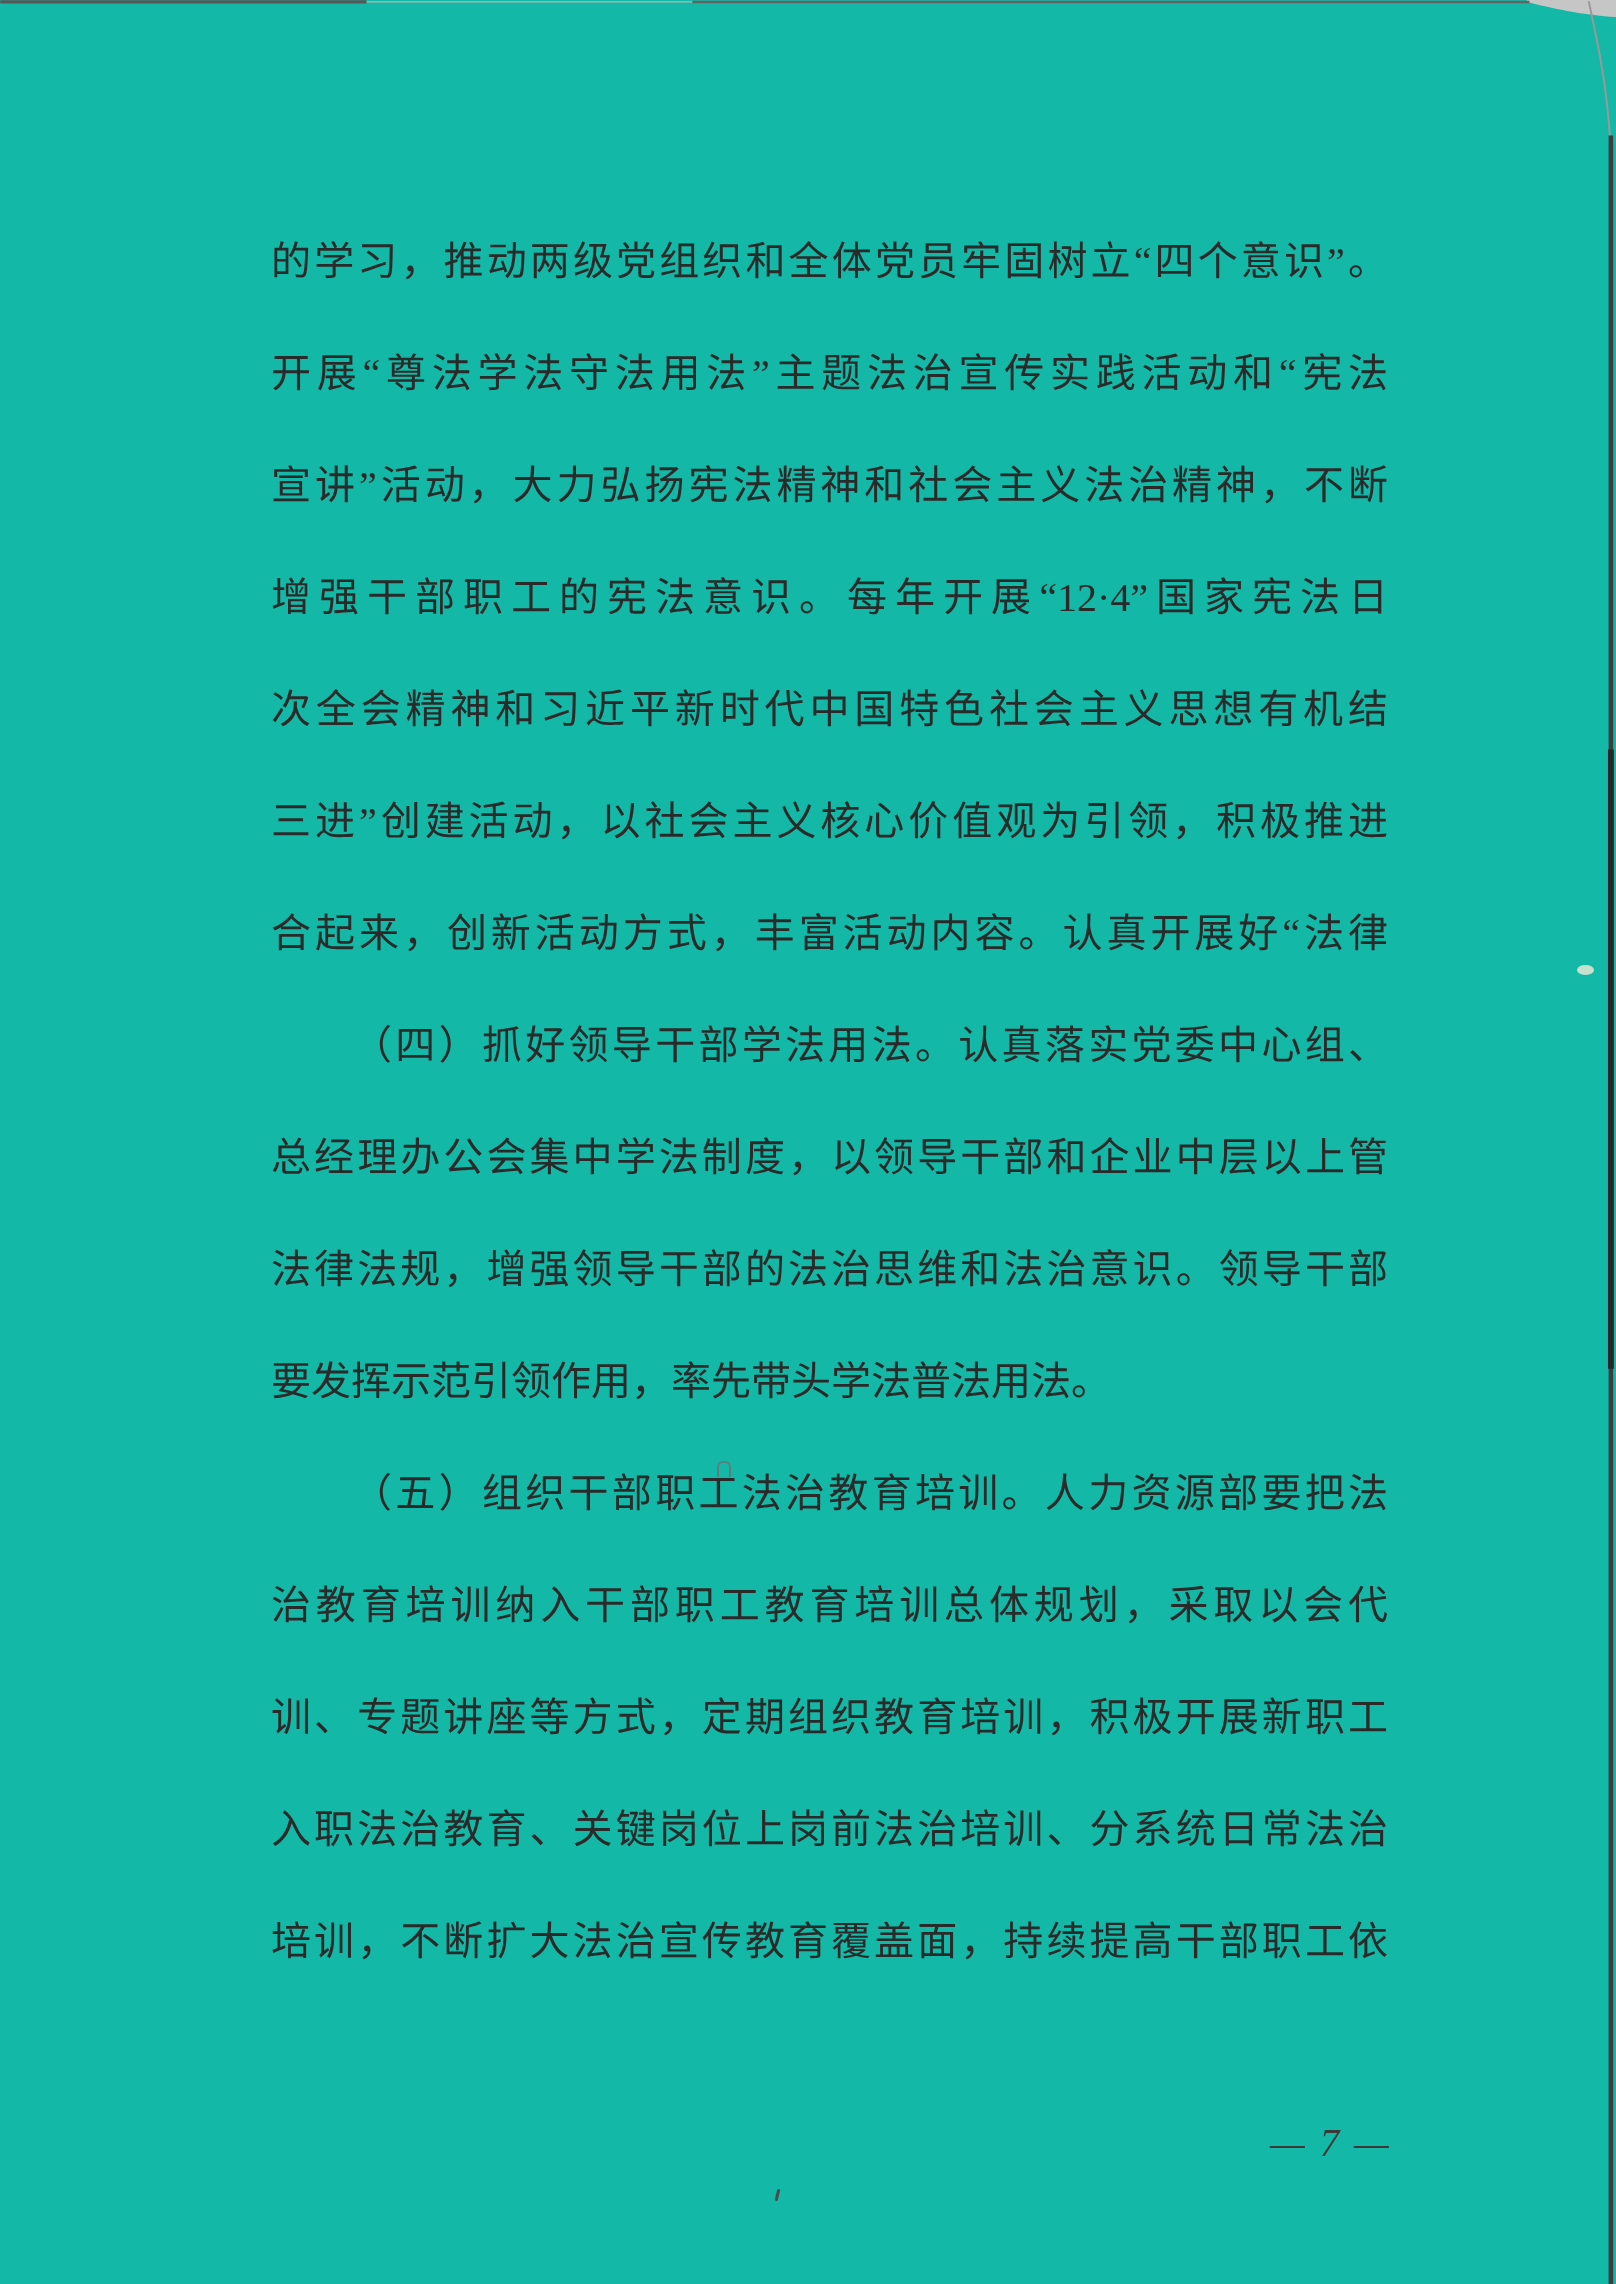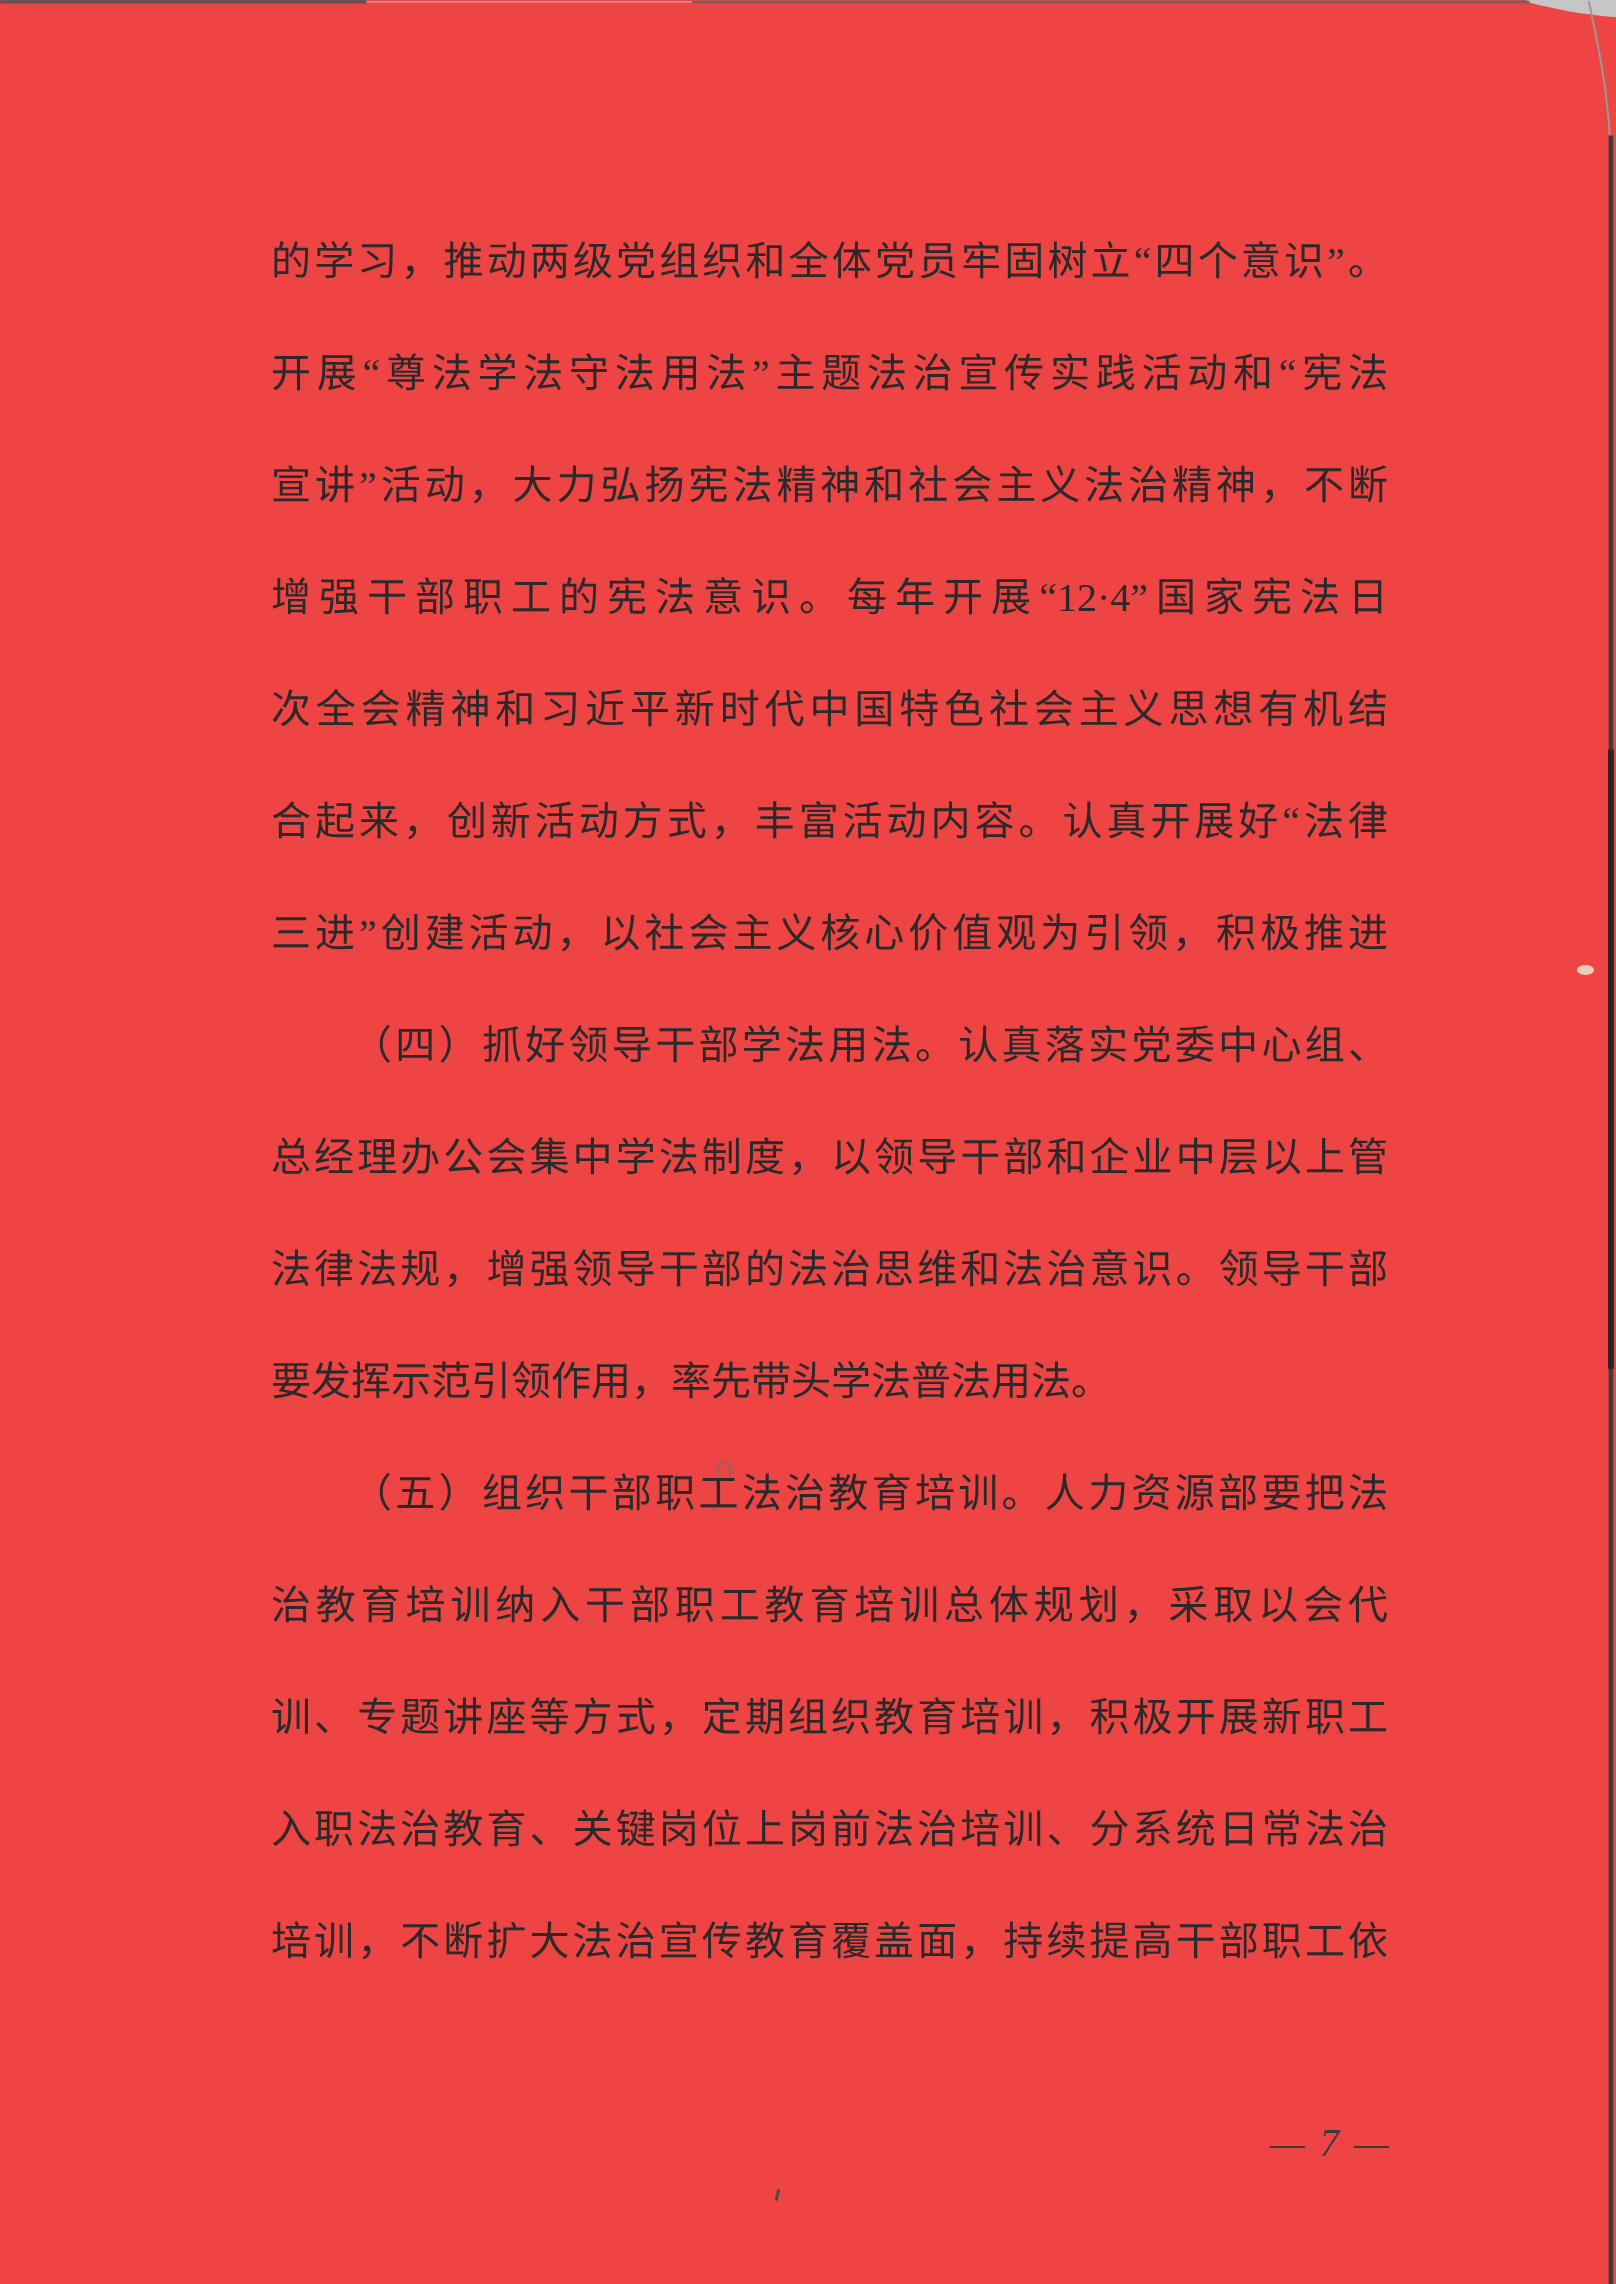--- a/index.html
+++ b/index.html
@@ -5,21 +5,21 @@
 <style>
   html, body {
     margin: 0;
     padding: 0;
     background: #ffffff;
   }
   .page {
     position: relative;
     width: 1617px;
     height: 2284px;
-    background: #ef4444;
+    background: #14b8a6;
     overflow: hidden;
     font-family: "Liberation Serif", "DejaVu Serif", serif;
   }
   .text-block {
     position: absolute;
     left: 271px;
     top: 186px;
     width: 1117px;
   }
   .line {
@@ -93,22 +93,22 @@
 
 <div class="page">
 
   <main class="text-block">
 
     <p class="line">的学习，推动两级党组织和全体党员牢固树立“四个意识”。</p>
     <p class="line">开展“尊法学法守法用法”主题法治宣传实践活动和“宪法</p>
     <p class="line">宣讲”活动，大力弘扬宪法精神和社会主义法治精神，不断</p>
     <p class="line">增强干部职工的宪法意识。每年开展“12·4”国家宪法日</p>
     <p class="line">次全会精神和习近平新时代中国特色社会主义思想有机结</p>
+    <p class="line">三进”创建活动，以社会主义核心价值观为引领，积极推进</p>
     <p class="line">合起来，创新活动方式，丰富活动内容。认真开展好“法律</p>
-    <p class="line">三进”创建活动，以社会主义核心价值观为引领，积极推进</p>
 
     <p class="line indent">（四）抓好领导干部学法用法。认真落实党委中心组、</p>
     <p class="line">总经理办公会集中学法制度，以领导干部和企业中层以上管</p>
     <p class="line">法律法规，增强领导干部的法治思维和法治意识。领导干部</p>
     <p class="line short">要发挥示范引领作用，率先带头学法普法用法。</p>
 
     <p class="line indent">（五）组织干部职工法治教育培训。人力资源部要把法</p>
     <p class="line">治教育培训纳入干部职工教育培训总体规划，采取以会代</p>
     <p class="line">训、专题讲座等方式，定期组织教育培训，积极开展新职工</p>
     <p class="line">入职法治教育、关键岗位上岗前法治培训、分系统日常法治</p>

